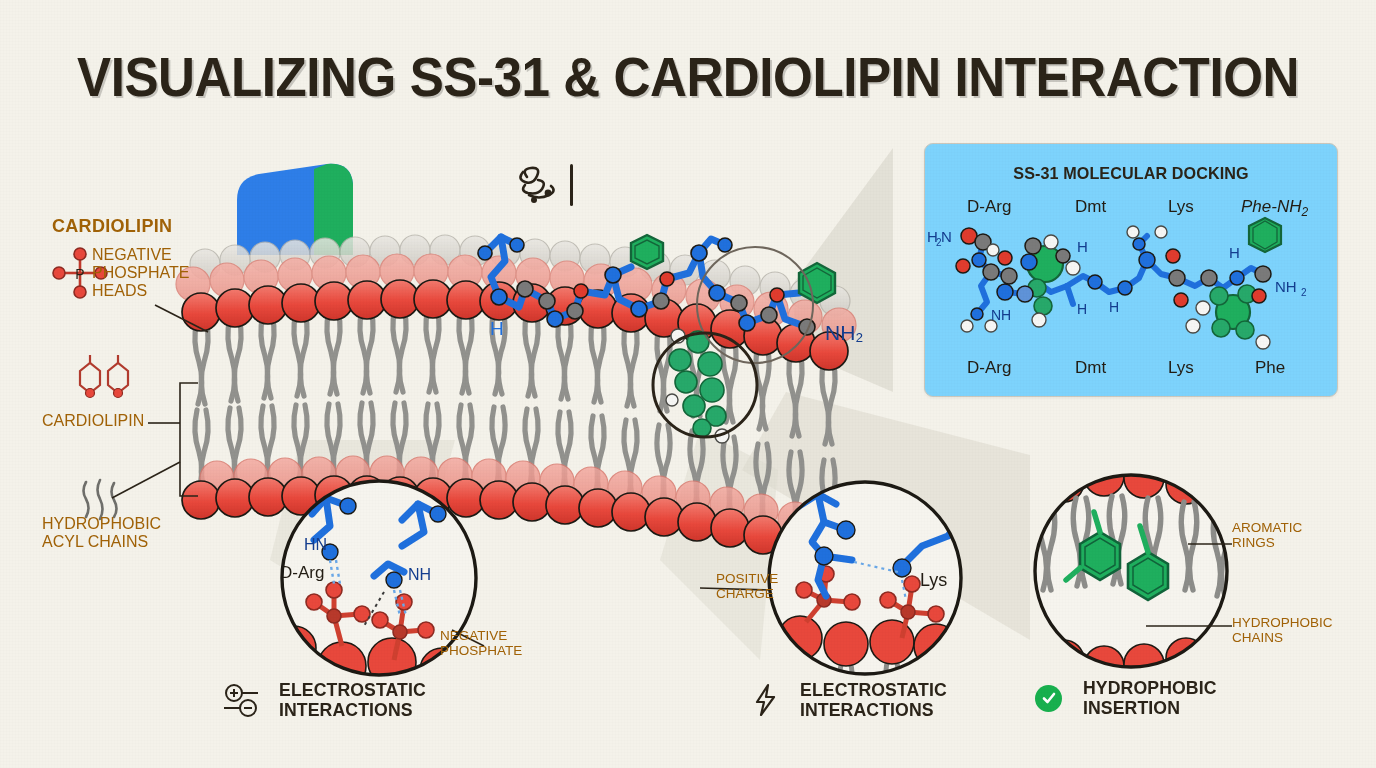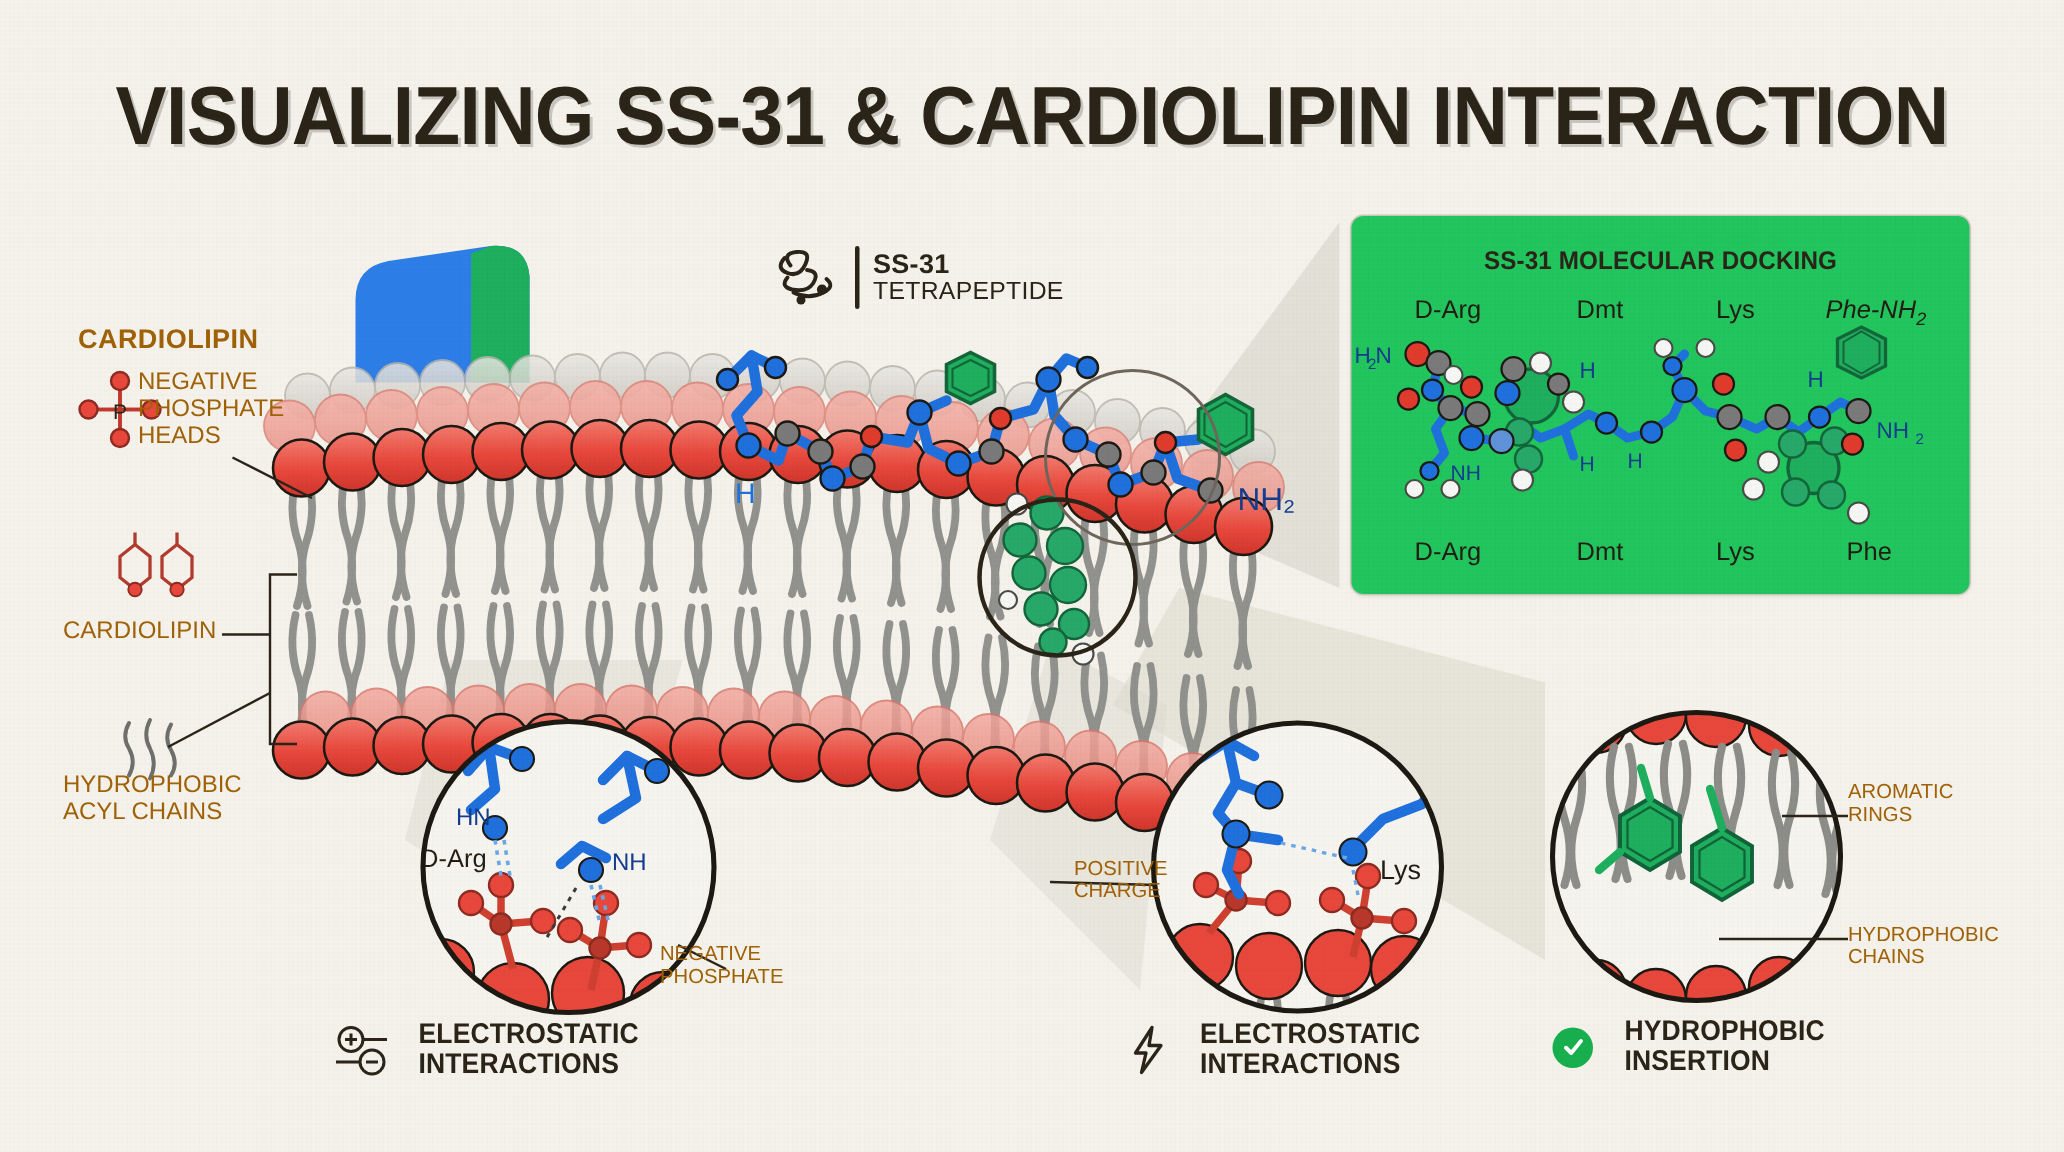--- a/index.html
+++ b/index.html
@@ -32,22 +32,22 @@
   .lbl.bold{font-weight:700;letter-spacing:.3px;}
   .small{font-size:13.5px;}
   
   #ss31key{position:absolute;left:517px;top:163px;display:flex;align-items:center;gap:9px;}
   #ss31key .divider{width:3px;height:42px;background:#2b2419;border-radius:2px;}
   #ss31key .txt{line-height:1.05;}
   #ss31key .t1{font-weight:700;font-size:18px;letter-spacing:.2px;}
   #ss31key .t2{font-size:16.5px;letter-spacing:.2px;}
   
   #dockPanel{
-    position:absolute;left:900px;top:143px;width:412px;height:252px;
-    background:#22c55e;border:1.6px solid #cbc8bd;border-radius:9px;
+    position:absolute;left:924px;top:143px;width:412px;height:252px;
+    background:#7dd3fc;border:1.6px solid #cbc8bd;border-radius:9px;
     box-shadow:0 1px 3px rgba(0,0,0,.06);
   }
   #dockTitle{position:absolute;left:0;right:0;top:20px;text-align:center;
     font-weight:700;font-size:17px;letter-spacing:.1px;transform:scaleX(.95);}
   .dockLabel{position:absolute;font-size:17px;color:#231d14;}
   
   .calloutCaption{position:absolute;display:flex;align-items:center;gap:21px;}
   .calloutCaption .ctext{font-weight:700;font-size:19px;line-height:1.07;letter-spacing:.1px;
      transform:scaleX(.93);transform-origin:left center;white-space:pre-line;}
   .badge-green{width:27px;height:27px;border-radius:50%;background:#18b04e;
@@ -442,24 +442,20 @@
     <svg width="44" height="44">
       <g stroke="#2b2419" stroke-width="2.6" fill="none" stroke-linecap="round">
         <path d="M10,14 q-6,-8 4,-9 q10,-1 6,8 q-4,9 -12,6 q-8,-3 -2,-10"></path>
         <path d="M8,22 q-5,6 3,8 q10,2 14,-4 q5,-8 -4,-9"></path>
         <path d="M12,32 q10,5 20,0 q8,-4 2,-9"></path>
         <circle cx="31" cy="30" r="3.4" fill="#2b2419" stroke="none"></circle>
         <circle cx="17" cy="37" r="3" fill="#2b2419" stroke="none"></circle>
       </g>
     </svg>
     <div class="divider"></div>
-    <div class="txt">
-      <div class="t1">SS-31</div>
-      <div class="t2">TETRAPEPTIDE</div>
-    </div>
   </div>
 
   <div id="dockPanel">
     <div id="dockTitle">SS-31 MOLECULAR DOCKING</div>
 
     <div class="dockLabel" style="left:42px;top:53px;">D-Arg</div>
     <div class="dockLabel" style="left:150px;top:53px;">Dmt</div>
     <div class="dockLabel" style="left:243px;top:53px;">Lys</div>
     <div class="dockLabel" style="left:316px;top:53px;font-style:italic;"><span>Phe-NH</span><sub style="font-size:12px">2</sub></div>
 

